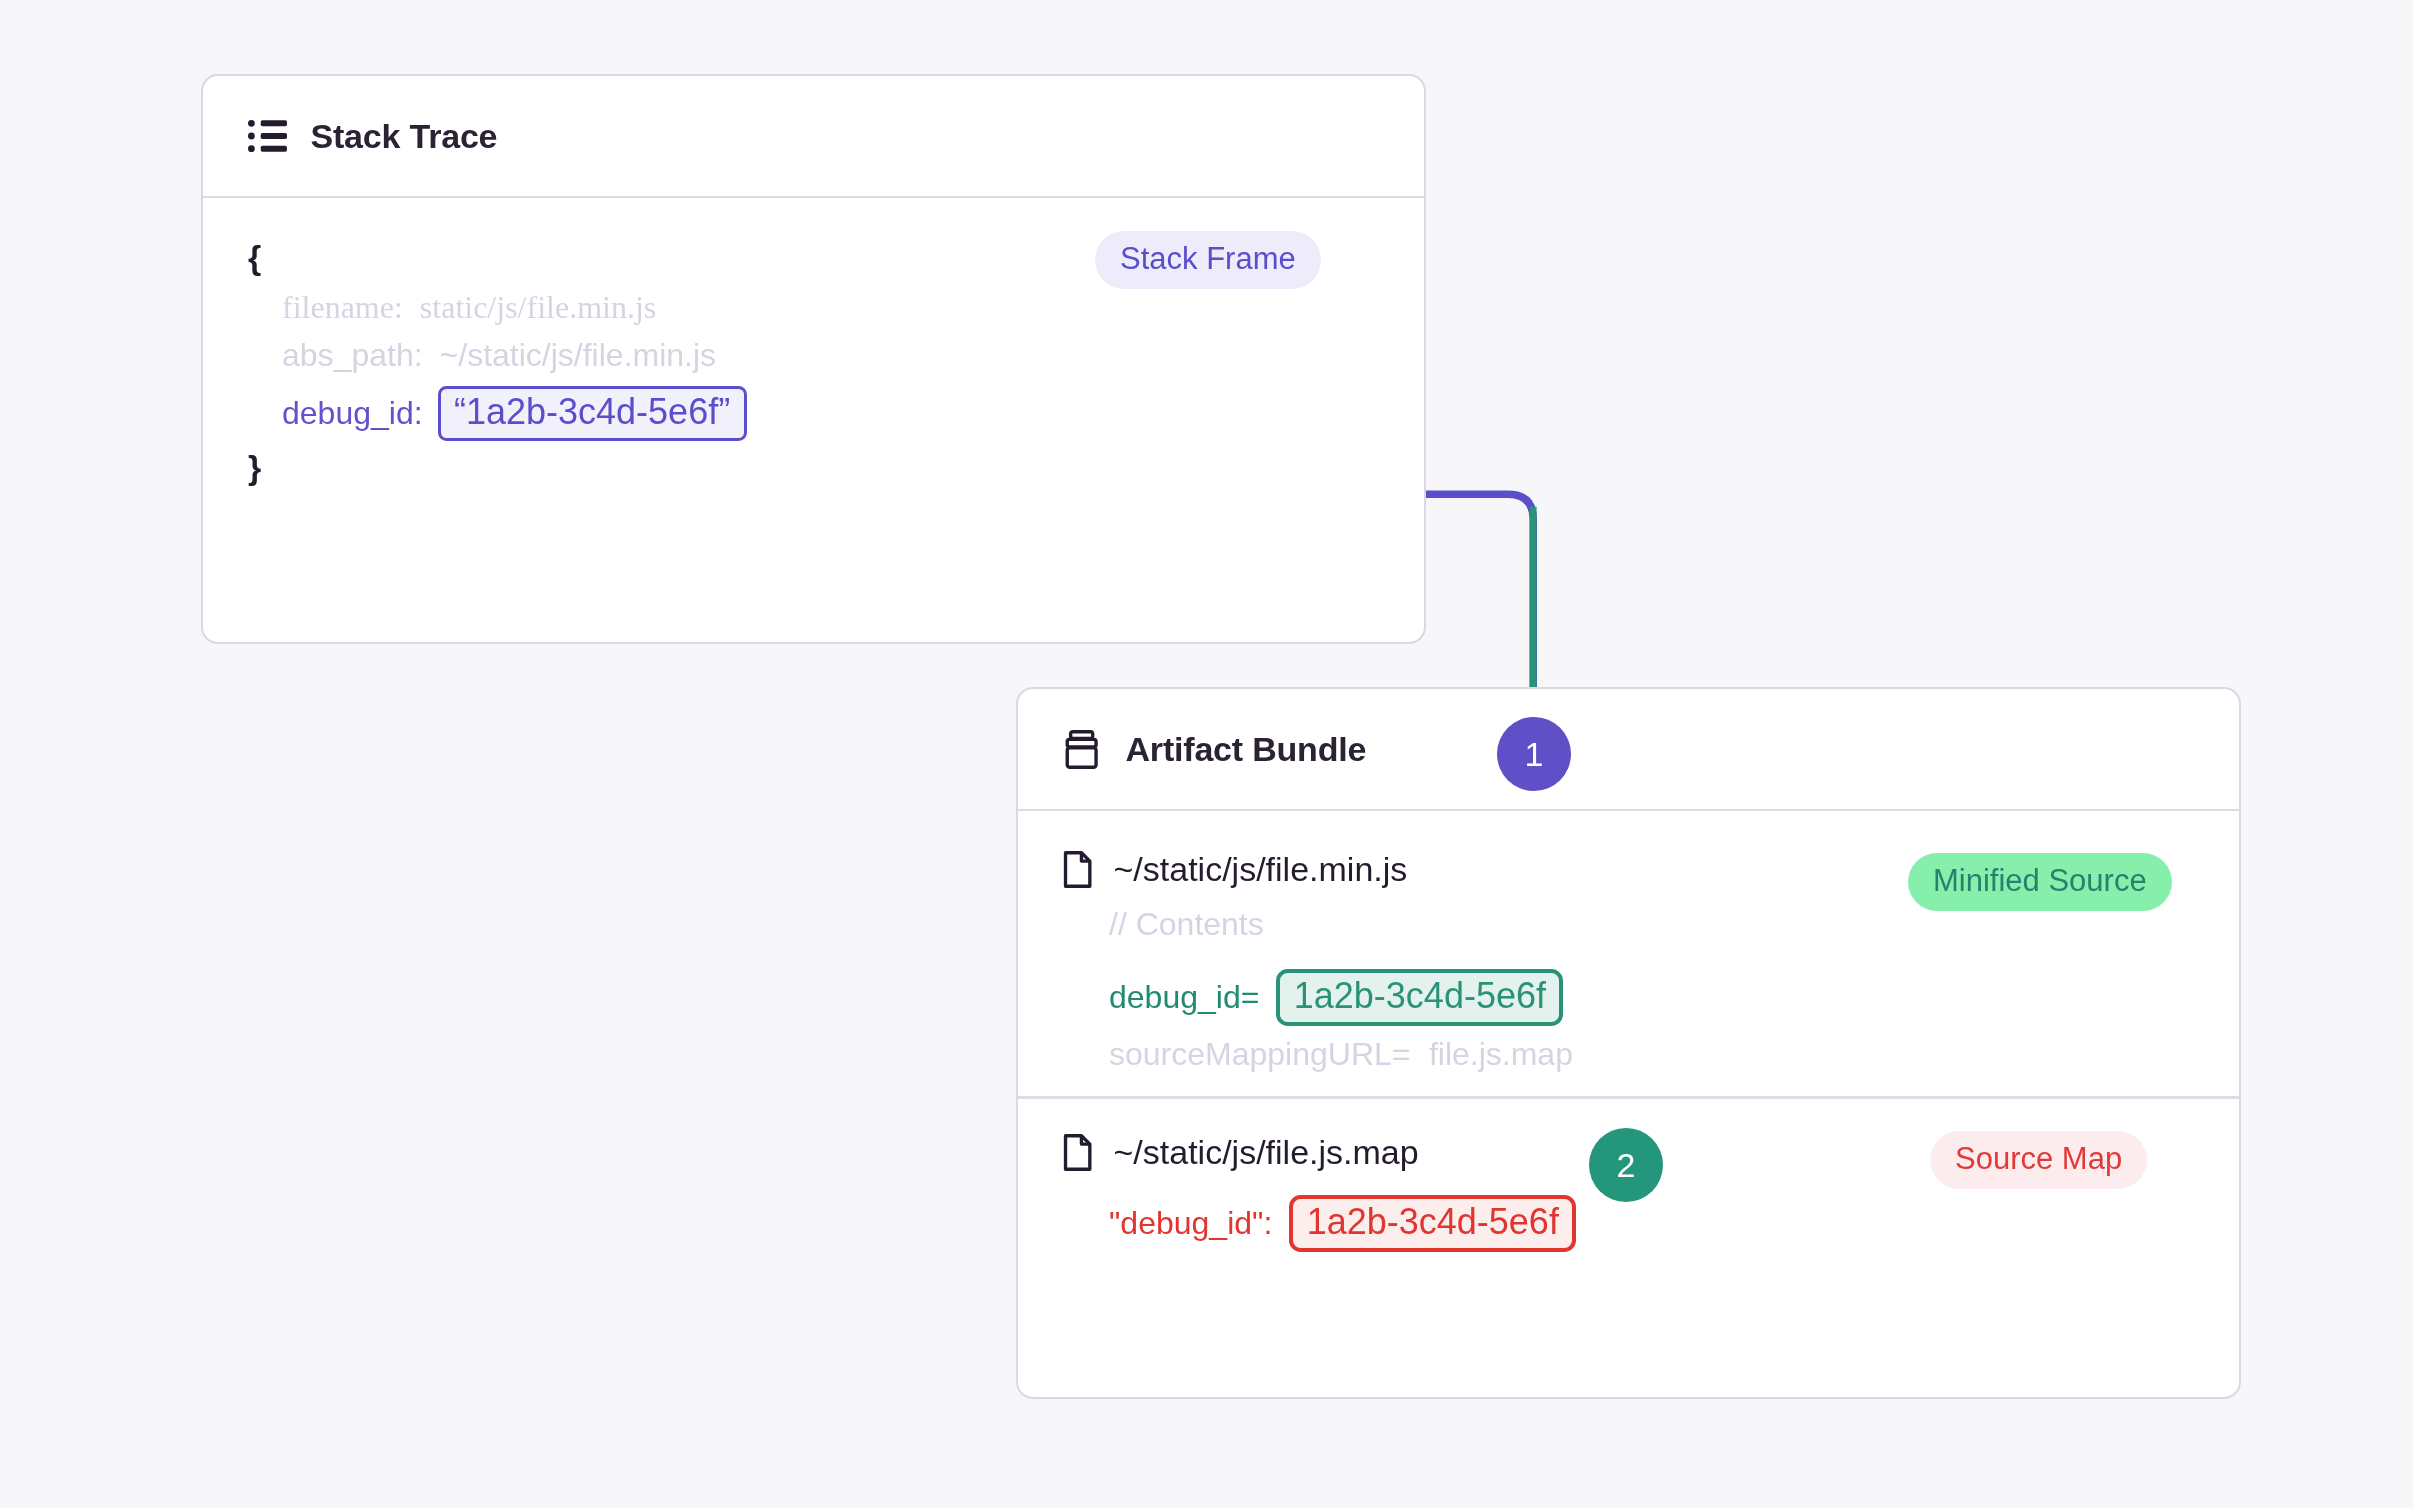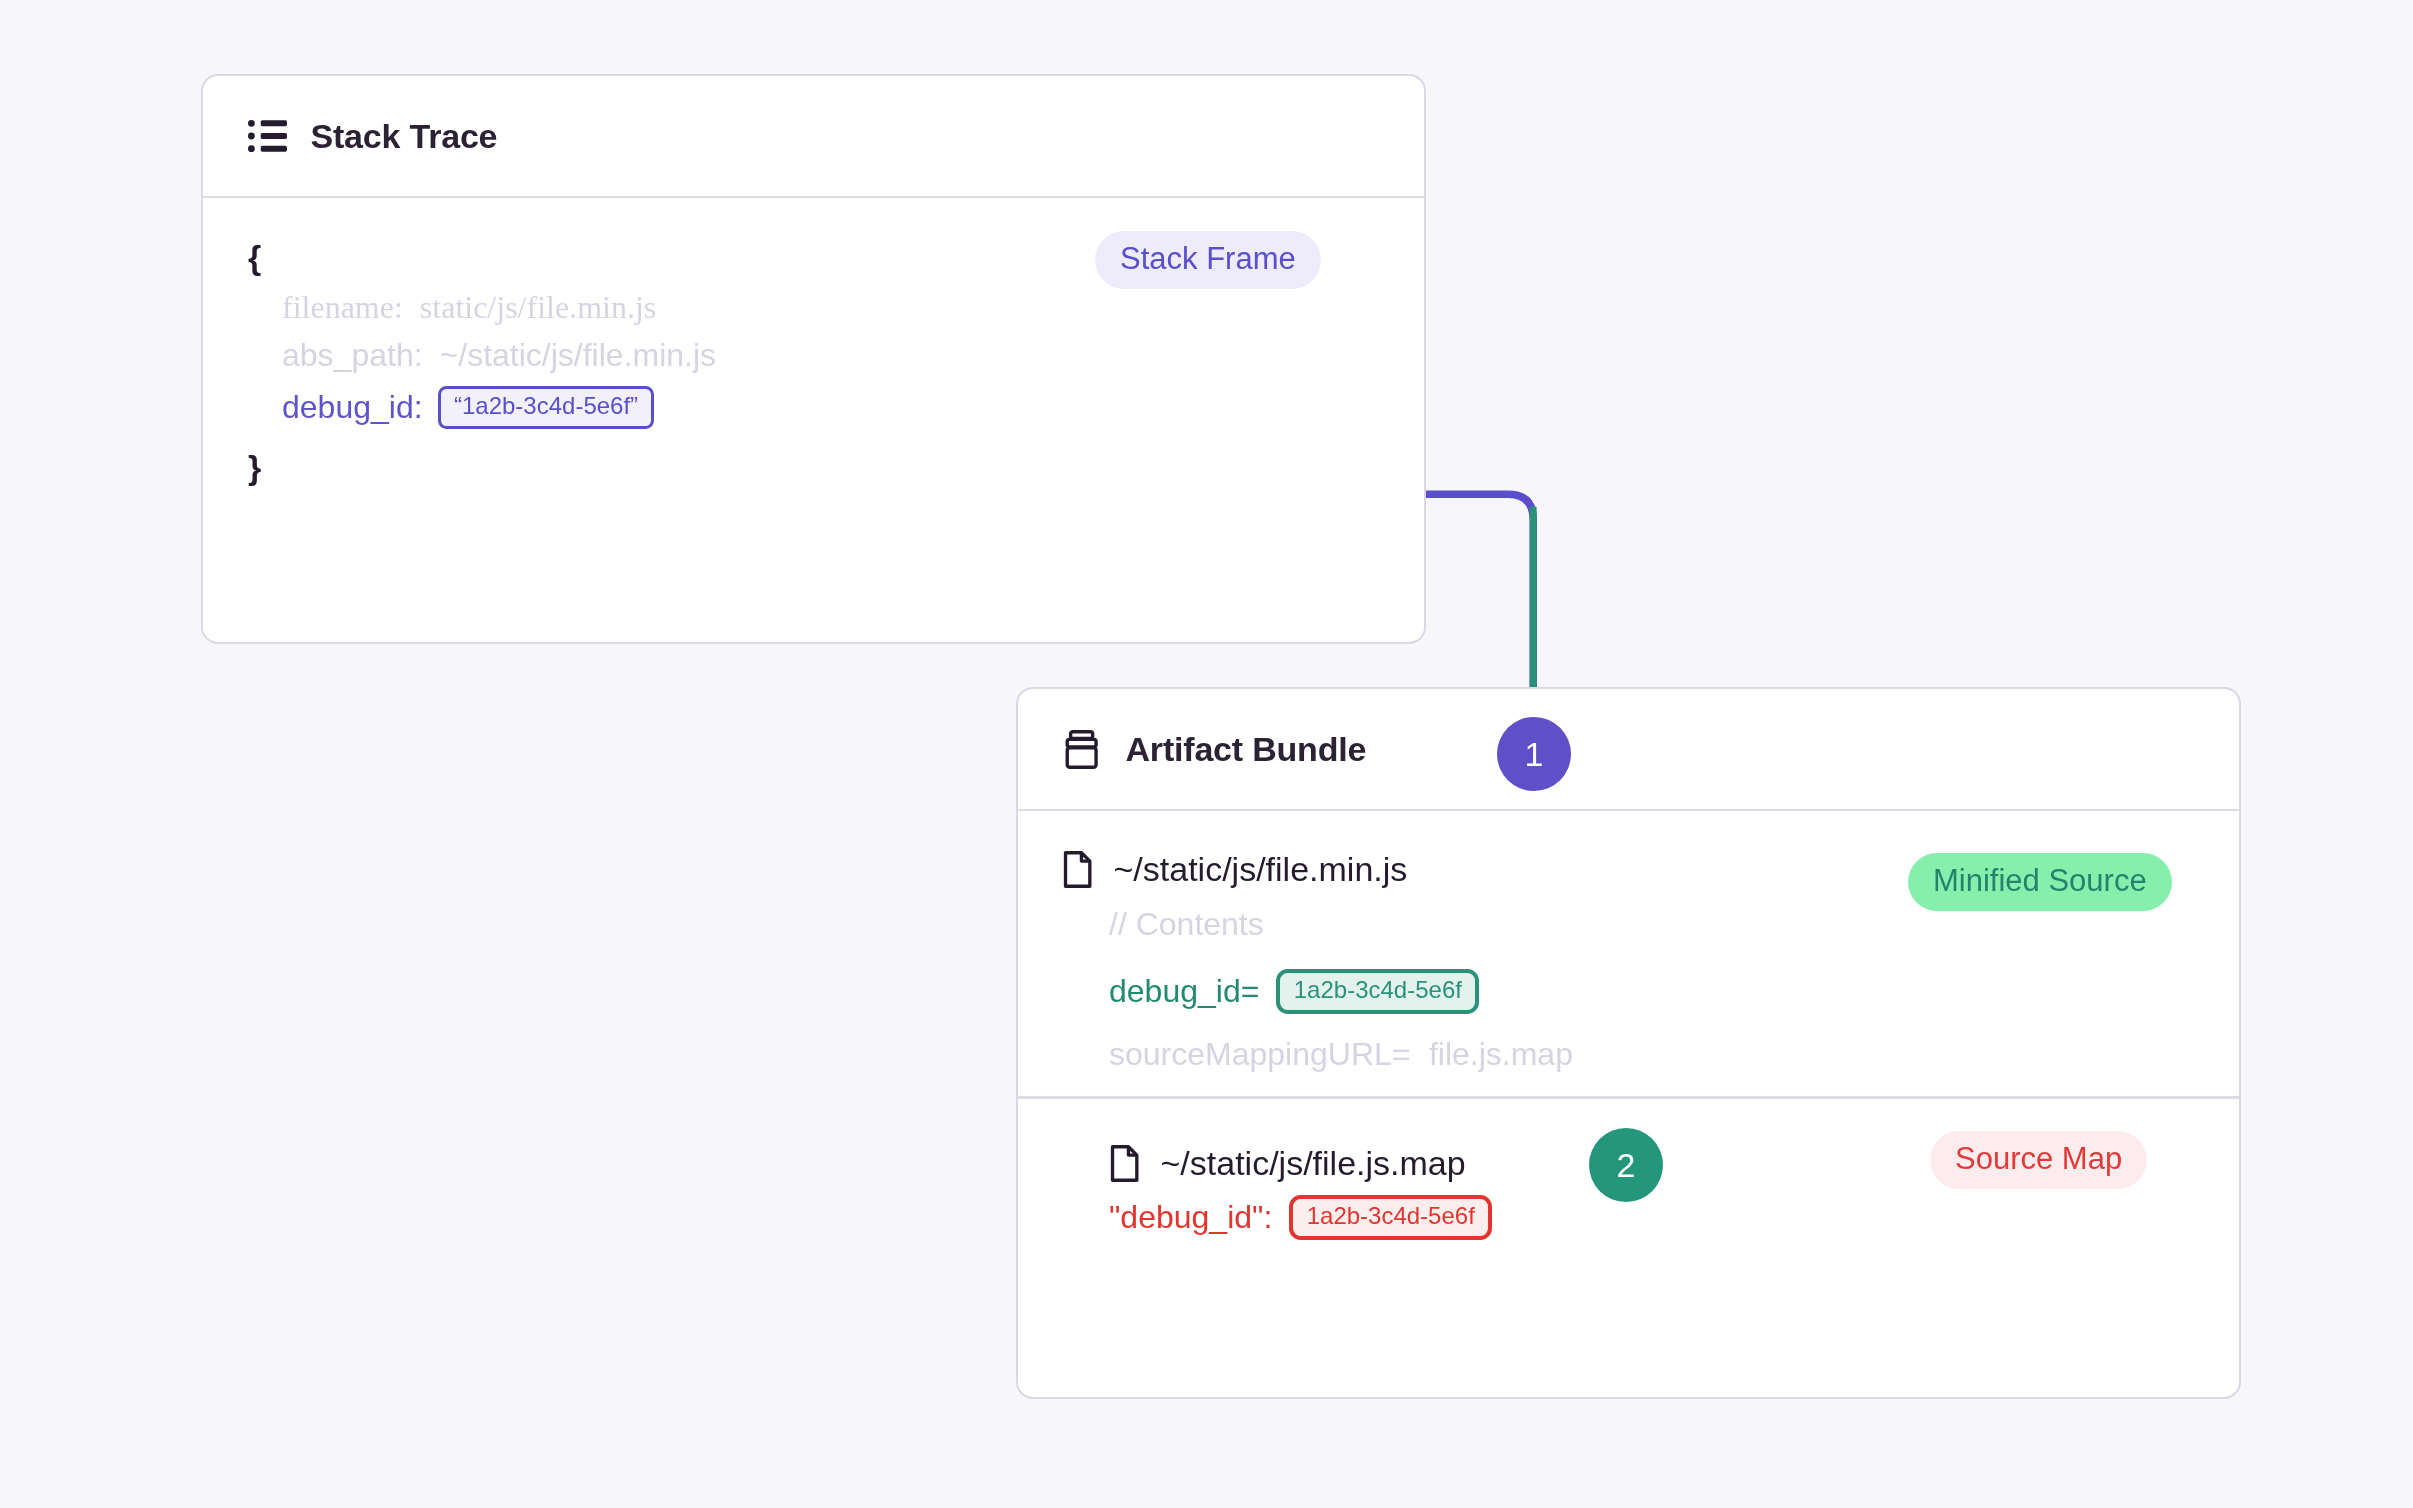--- a/index.html
+++ b/index.html
@@ -100,21 +100,21 @@
   .key-green  { color: #218b72; }
   .key-red    { color: #e2352f; }
 
   .val-box {
     display: inline-flex;
     align-items: center;
     justify-content: center;
     box-sizing: border-box;
     border-radius: 8.4px;
     padding: 5px 13.4px 8.4px 13.4px;
-    font-size: 24px;
+    font-size: 36px;
     line-height: 1;
   }
   .val-box.purple {
     border: 3.4px solid #5a4ecb;
     background: #f2f1fb;
     color: #5a4ecb;
   }
   .val-box.green {
     border: 4.2px solid #2a9278;
     background: #e4f2ee;
@@ -278,21 +278,21 @@
         <span class="val-box green" style="margin-left:17px;">1a2b-3c4d-5e6f</span>
       </div>
 
       <div class="row" style="left:91px; top:225px;">
         <span class="muted">sourceMappingURL=</span>
         <span class="muted" style="margin-left:18.4px;">file.js.map</span>
       </div>
 
       <div class="divider" style="top:285px;"></div>
 
-      <div class="file-row" style="left:45px; top:333px;margin-left:47px;">
+      <div class="file-row" style="left:45px; top:322px;">
         <span class="file-icon">
           <svg width="28.5" height="37" viewBox="0 0 34 44">
             <path d="M3 2 h19 l10 10 v30 a0 0 0 0 1 0 0 h-29 a0 0 0 0 1 0 0 z" fill="none" stroke="#241c2e" stroke-width="4" stroke-linejoin="round"></path>
             <path d="M22 2 v10 h10" fill="none" stroke="#241c2e" stroke-width="4" stroke-linejoin="round"></path>
           </svg>
         </span>
         <span class="file-name">~/static/js/file.js.map</span>
       </div>
 
       <span class="pill red" style="left:912px; top:320px;">Source Map</span>

